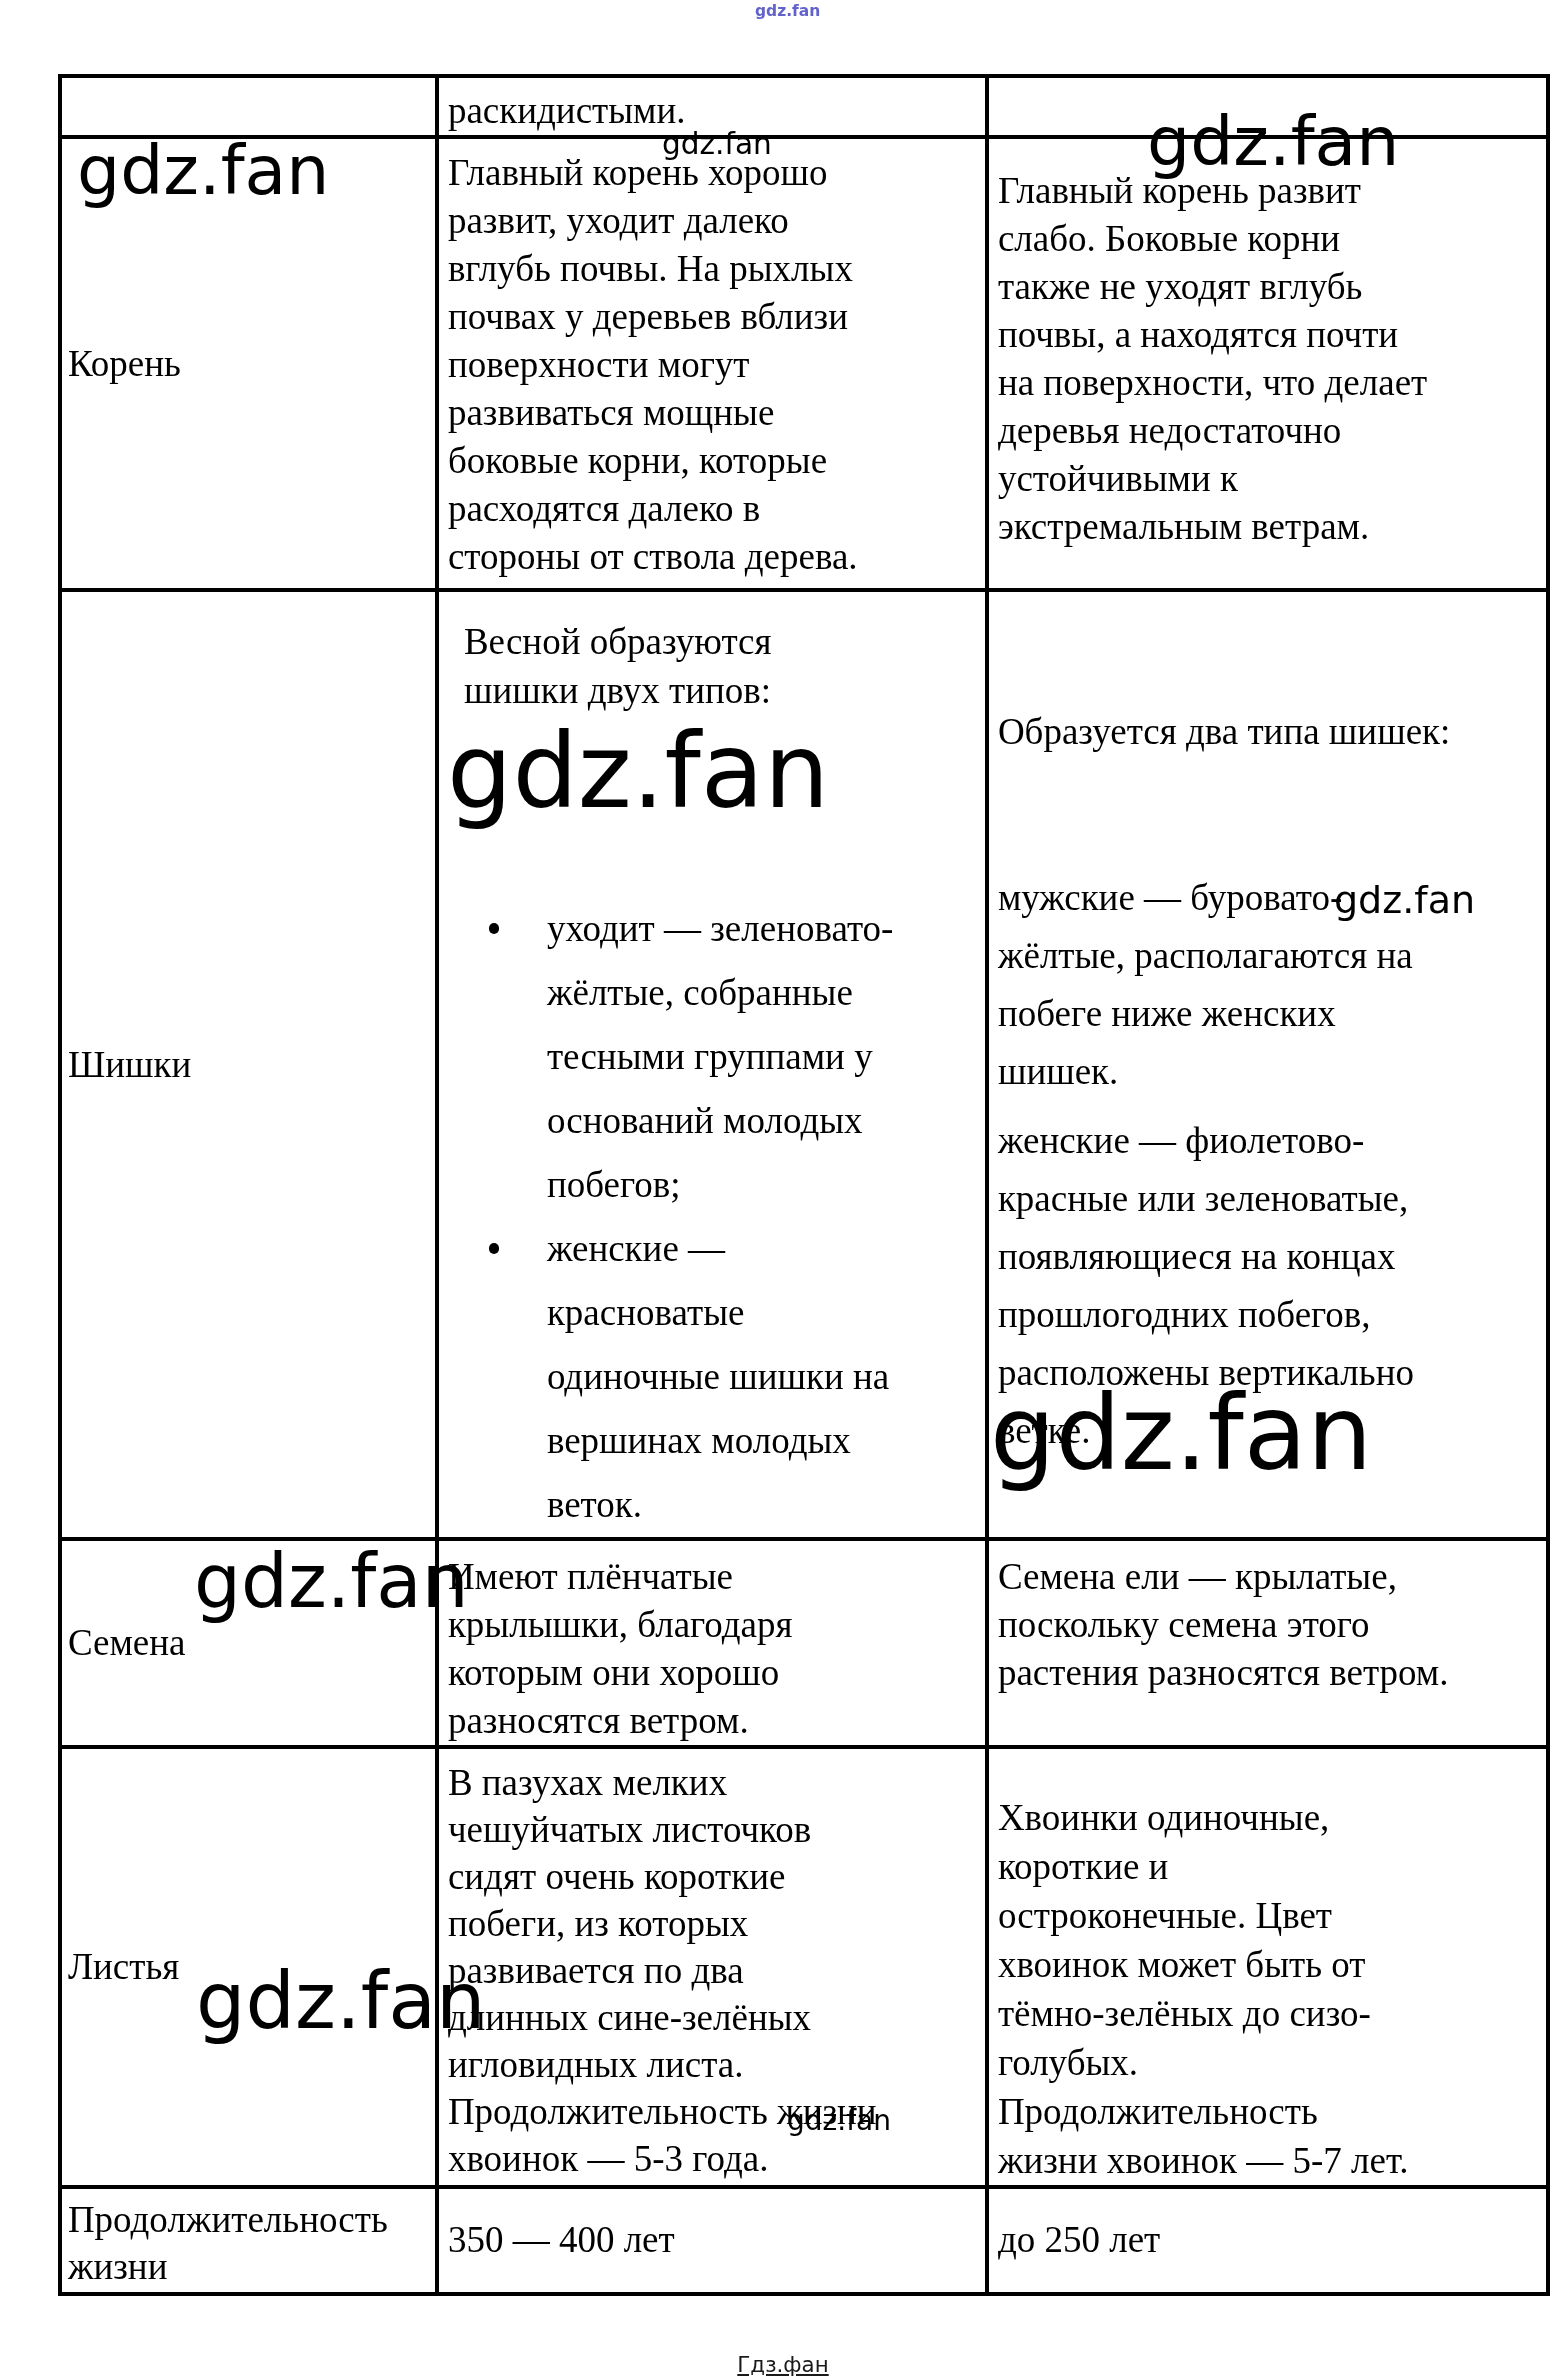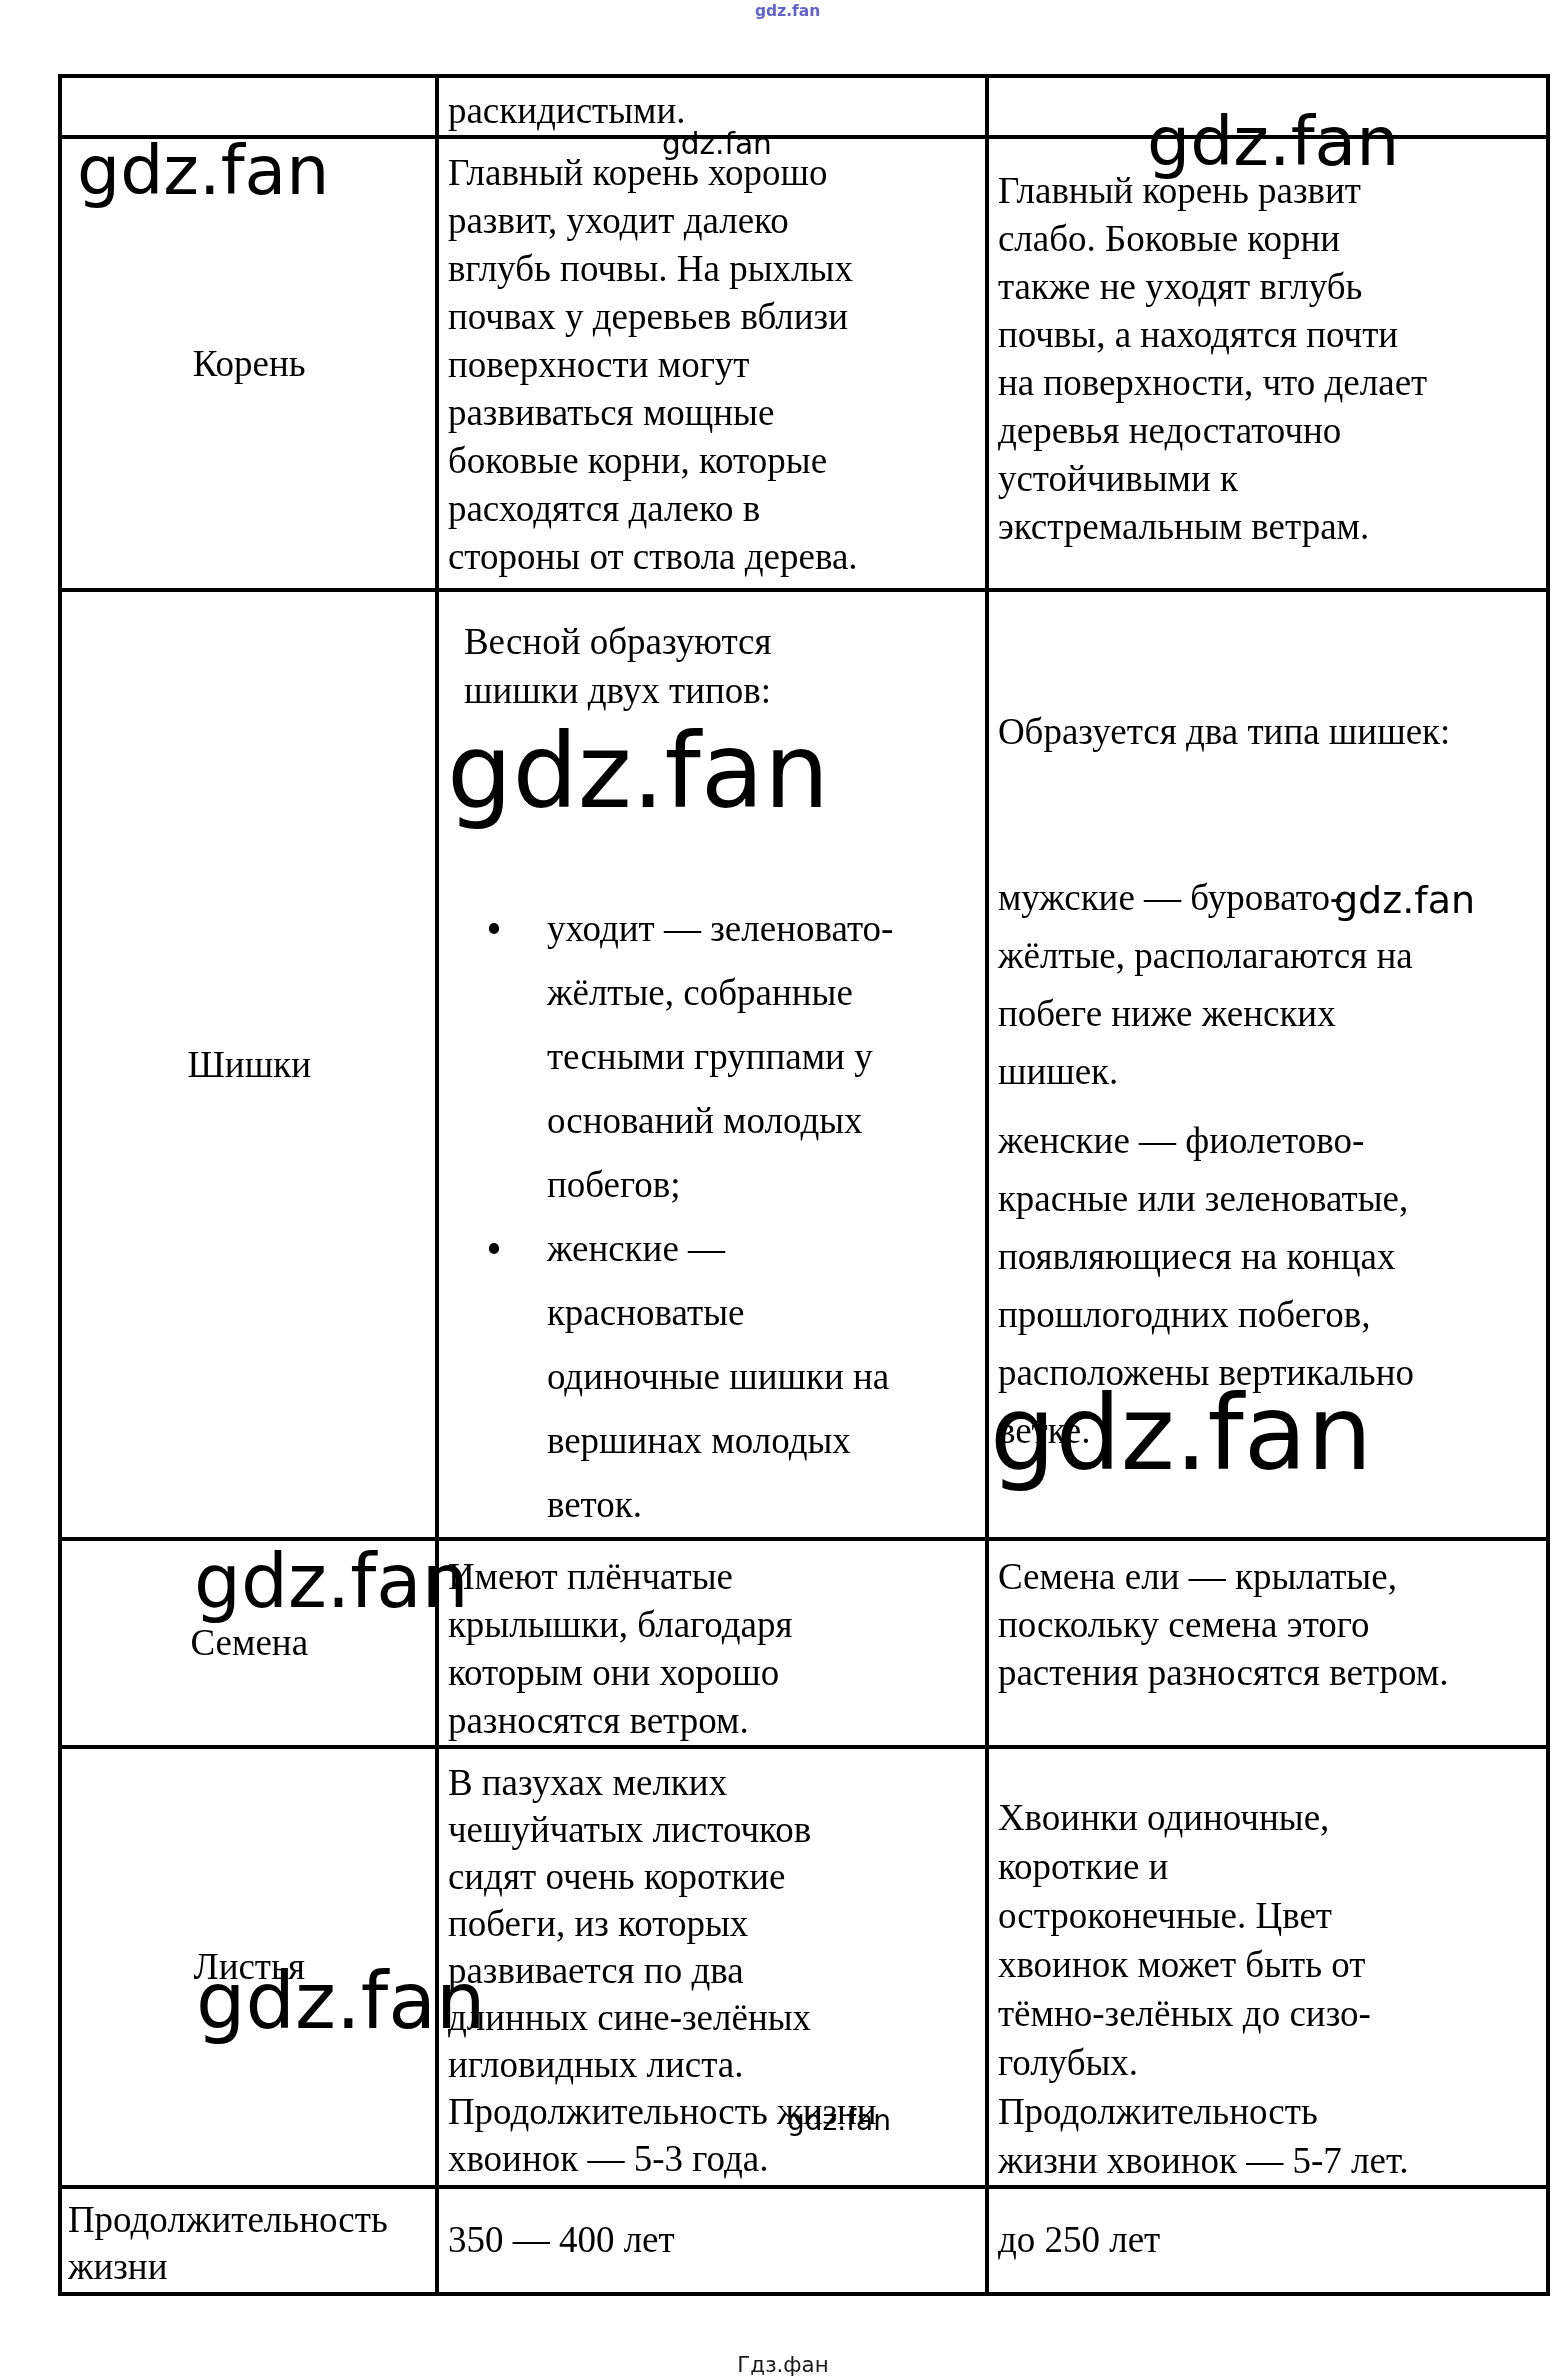--- a/index.html
+++ b/index.html
@@ -6,21 +6,21 @@
   body{
     width:1566px;height:2377px;background:#ffffff;position:relative;
     font-family:"Liberation Serif","DejaVu Serif",serif;color:#000;overflow:hidden;
   }
   .tablewrap{position:absolute;left:58px;top:74px;width:1488px;height:2215px;z-index:1;}
   table{border-collapse:collapse;width:100%;height:100%;table-layout:fixed;}
   td{
     border:4.4px solid #000;vertical-align:top;font-size:37px;line-height:48px;
     padding:8.9px 5.9px 0 8.9px;overflow:hidden;word-wrap:break-word;
   }
-  .cell-label{vertical-align:middle;padding:0 4.4px 0 5.9px;line-height:43px;text-align:center;}
+  .cell-label{vertical-align:middle;padding:0 4.4px 0 5.9px;line-height:43px;}
   .cell-label-top{vertical-align:top;padding:7.4px 4.4px 0 5.9px;line-height:47px;}
   .cell-value{vertical-align:middle;padding:0 5.9px 0 8.9px;}
   .cell-koren-c2{padding:10.3px 92px 0 8.9px;line-height:48px;}
   .cell-koren-c3{padding:28px 111px 0 8.9px;line-height:48px;}
   .cell-shishki-c2{padding:8.9px 5.9px 0 8.9px;}
   .intro2{margin:16px;padding-right:126px;line-height:49px;}
   .wm-spacer{height:166px;}
   ul.cones{list-style:none;margin:0;padding:0;}
   ul.cones li{position:relative;padding:0 55px 0 99px;line-height:64px;}
   ul.cones li::before{
@@ -44,21 +44,21 @@
   .wm3{left:1147px;top:108px;font-size:68px;}
   .wm4{left:447px;top:720px;font-size:103px;}
   .wm5{left:1334px;top:881px;font-size:38px;}
   .wm6{left:990px;top:1382px;font-size:103px;}
   .wm7{left:194px;top:1544px;font-size:74px;}
   .wm8{left:196px;top:1962px;font-size:78px;}
   .wm9{left:787px;top:2107px;font-size:28px;}
   .wm-top-blue{left:755px;top:4.4px;font-size:15.5px;color:#5252c6;font-weight:bold;opacity:.9;}
   .footer{
     position:absolute;left:0;right:0;top:2352px;text-align:center;z-index:5;
-    font-family:"DejaVu Sans","Liberation Sans",sans-serif;font-size:21.4px;color:#1a1a1a;
+    font-family:"DejaVu Sans","Liberation Sans",sans-serif;font-size:21.4px;color:#1a1a1a;text-decoration:underline;
   }
 </style>
 </head>
 <body>
 
 <div>
 
   <span class="wm wm-top-blue">gdz.fan</span>
 
   <div class="tablewrap">

